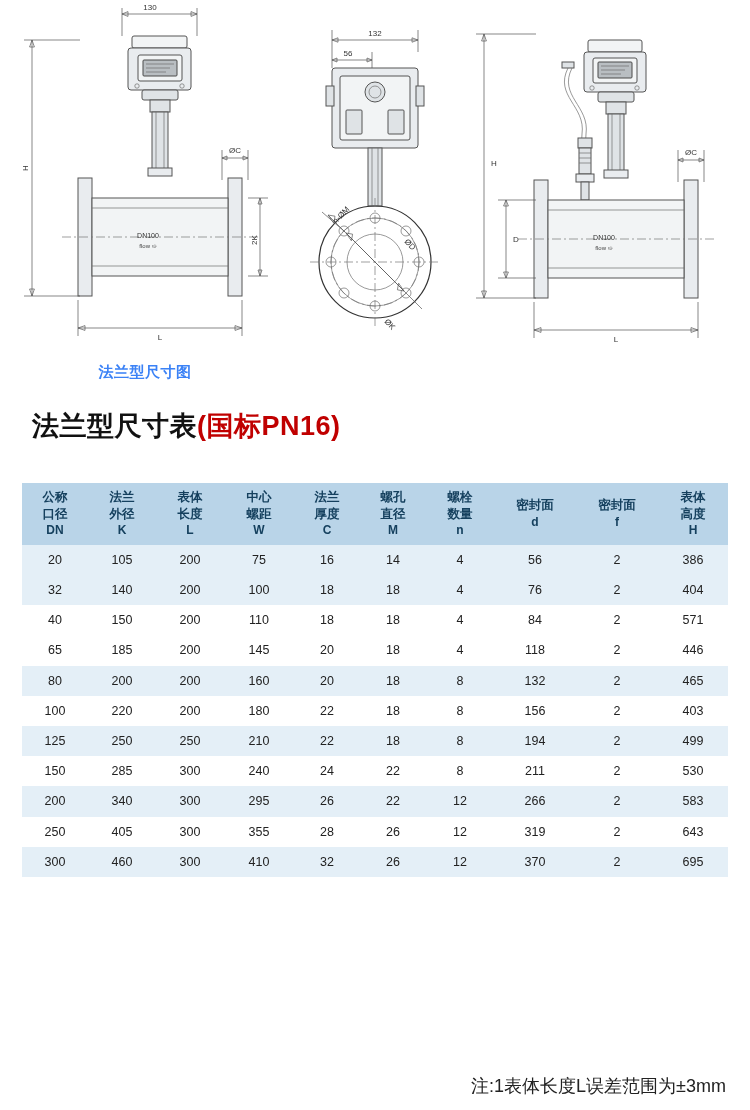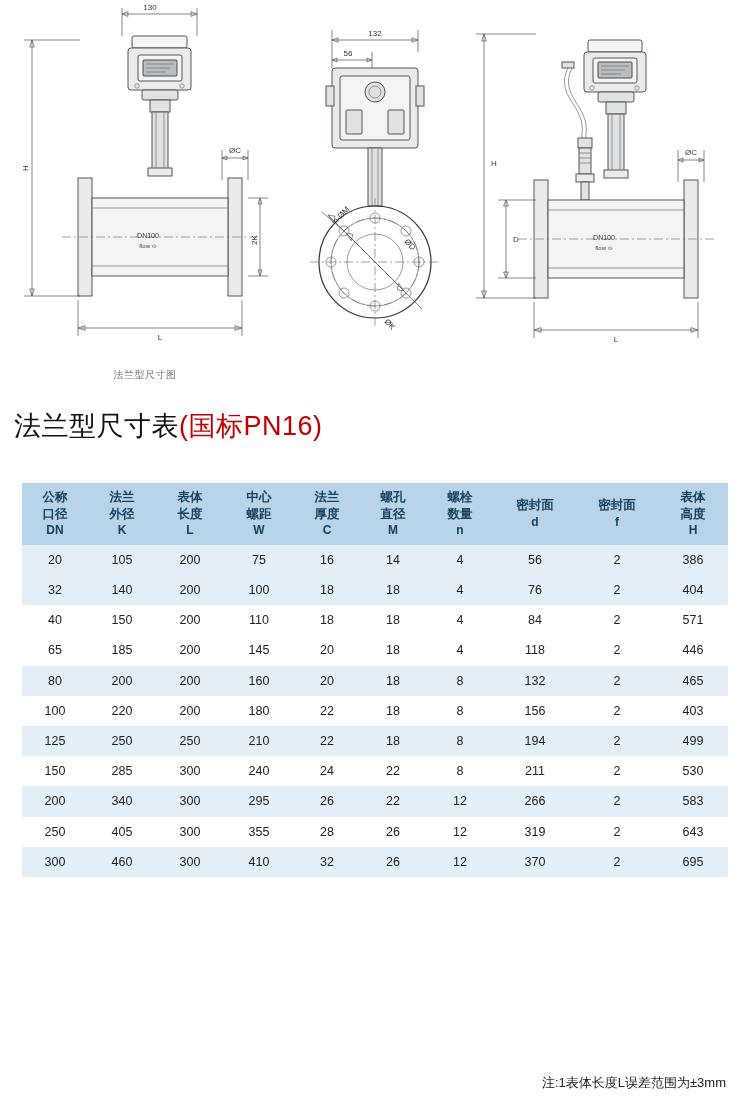--- a/index.html
+++ b/index.html
@@ -31,23 +31,23 @@
     top: 0;
   }
   .dwg-a { left: 10px;  width: 280px; height: 400px; }
   .dwg-b { left: 300px; width: 160px; height: 400px; }
   .dwg-c { left: 462px; width: 280px; height: 400px; }
 
   .cap {
     position: absolute;
     bottom: 18px;
     text-align: center;
-    font-size: 10px;
-    font-weight: normal;
-    color: #737373;
+    font-size: 15px;
+    font-weight: bold;
+    color: #3b82f6;
     letter-spacing: 0.5px;
   }
   .cap-a { left: 0;   width: 290px; }
   .cap-c { left: 300px; width: 440px; }
 
   svg { display: block; }
   .lnb  { stroke: #333; stroke-width: 1.2; fill: none; }
   .thin { stroke: #6d6d6d; stroke-width: 0.7; fill: none; }
   .dim  { stroke: #555; stroke-width: 0.7; fill: none; }
   .ctr  { stroke: #777; stroke-width: 0.7; fill: none; stroke-dasharray: 9 3 2 3; }
@@ -56,23 +56,23 @@
   .filllight { fill: #f2f4f5; stroke: #555; stroke-width: 1; }
   .filldark { fill: #b9bec2; stroke: #4a4a4a; stroke-width: 1; }
   .txt { font-family: "Liberation Sans", sans-serif; font-size: 8px; fill: #333; }
   .txt7 { font-family: "Liberation Sans", sans-serif; font-size: 7px; fill: #333; }
   .txt6 { font-family: "Liberation Sans", sans-serif; font-size: 6px; fill: #444; }
 
   
   .title-wrap {
     position: absolute;
     top: 408px;
-    left: 14px;
+    left: 32px;
     font-size: 27px;
-    font-weight: normal;
+    font-weight: bold;
     letter-spacing: 0.5px;
     white-space: nowrap;
   }
   .title-main { color: #111; }
   .title-accent { color: #c00000; }
 
   
   .table-wrap {
     position: absolute;
     top: 483px;
@@ -108,21 +108,21 @@
     border: none;
     color: #222;
   }
   table.dims tr.alt td { background: #e4eff7; }
   table.dims tr.plain td { background: #ffffff; }
 
   .note {
     position: absolute;
     top: 1074px;
     right: 24px;
-    font-size: 13px;
+    font-size: 18px;
     color: #222;
   }
 </style>
 </head>
 <body>
 
 <div class="page">
 
   <div class="drawings">
 

